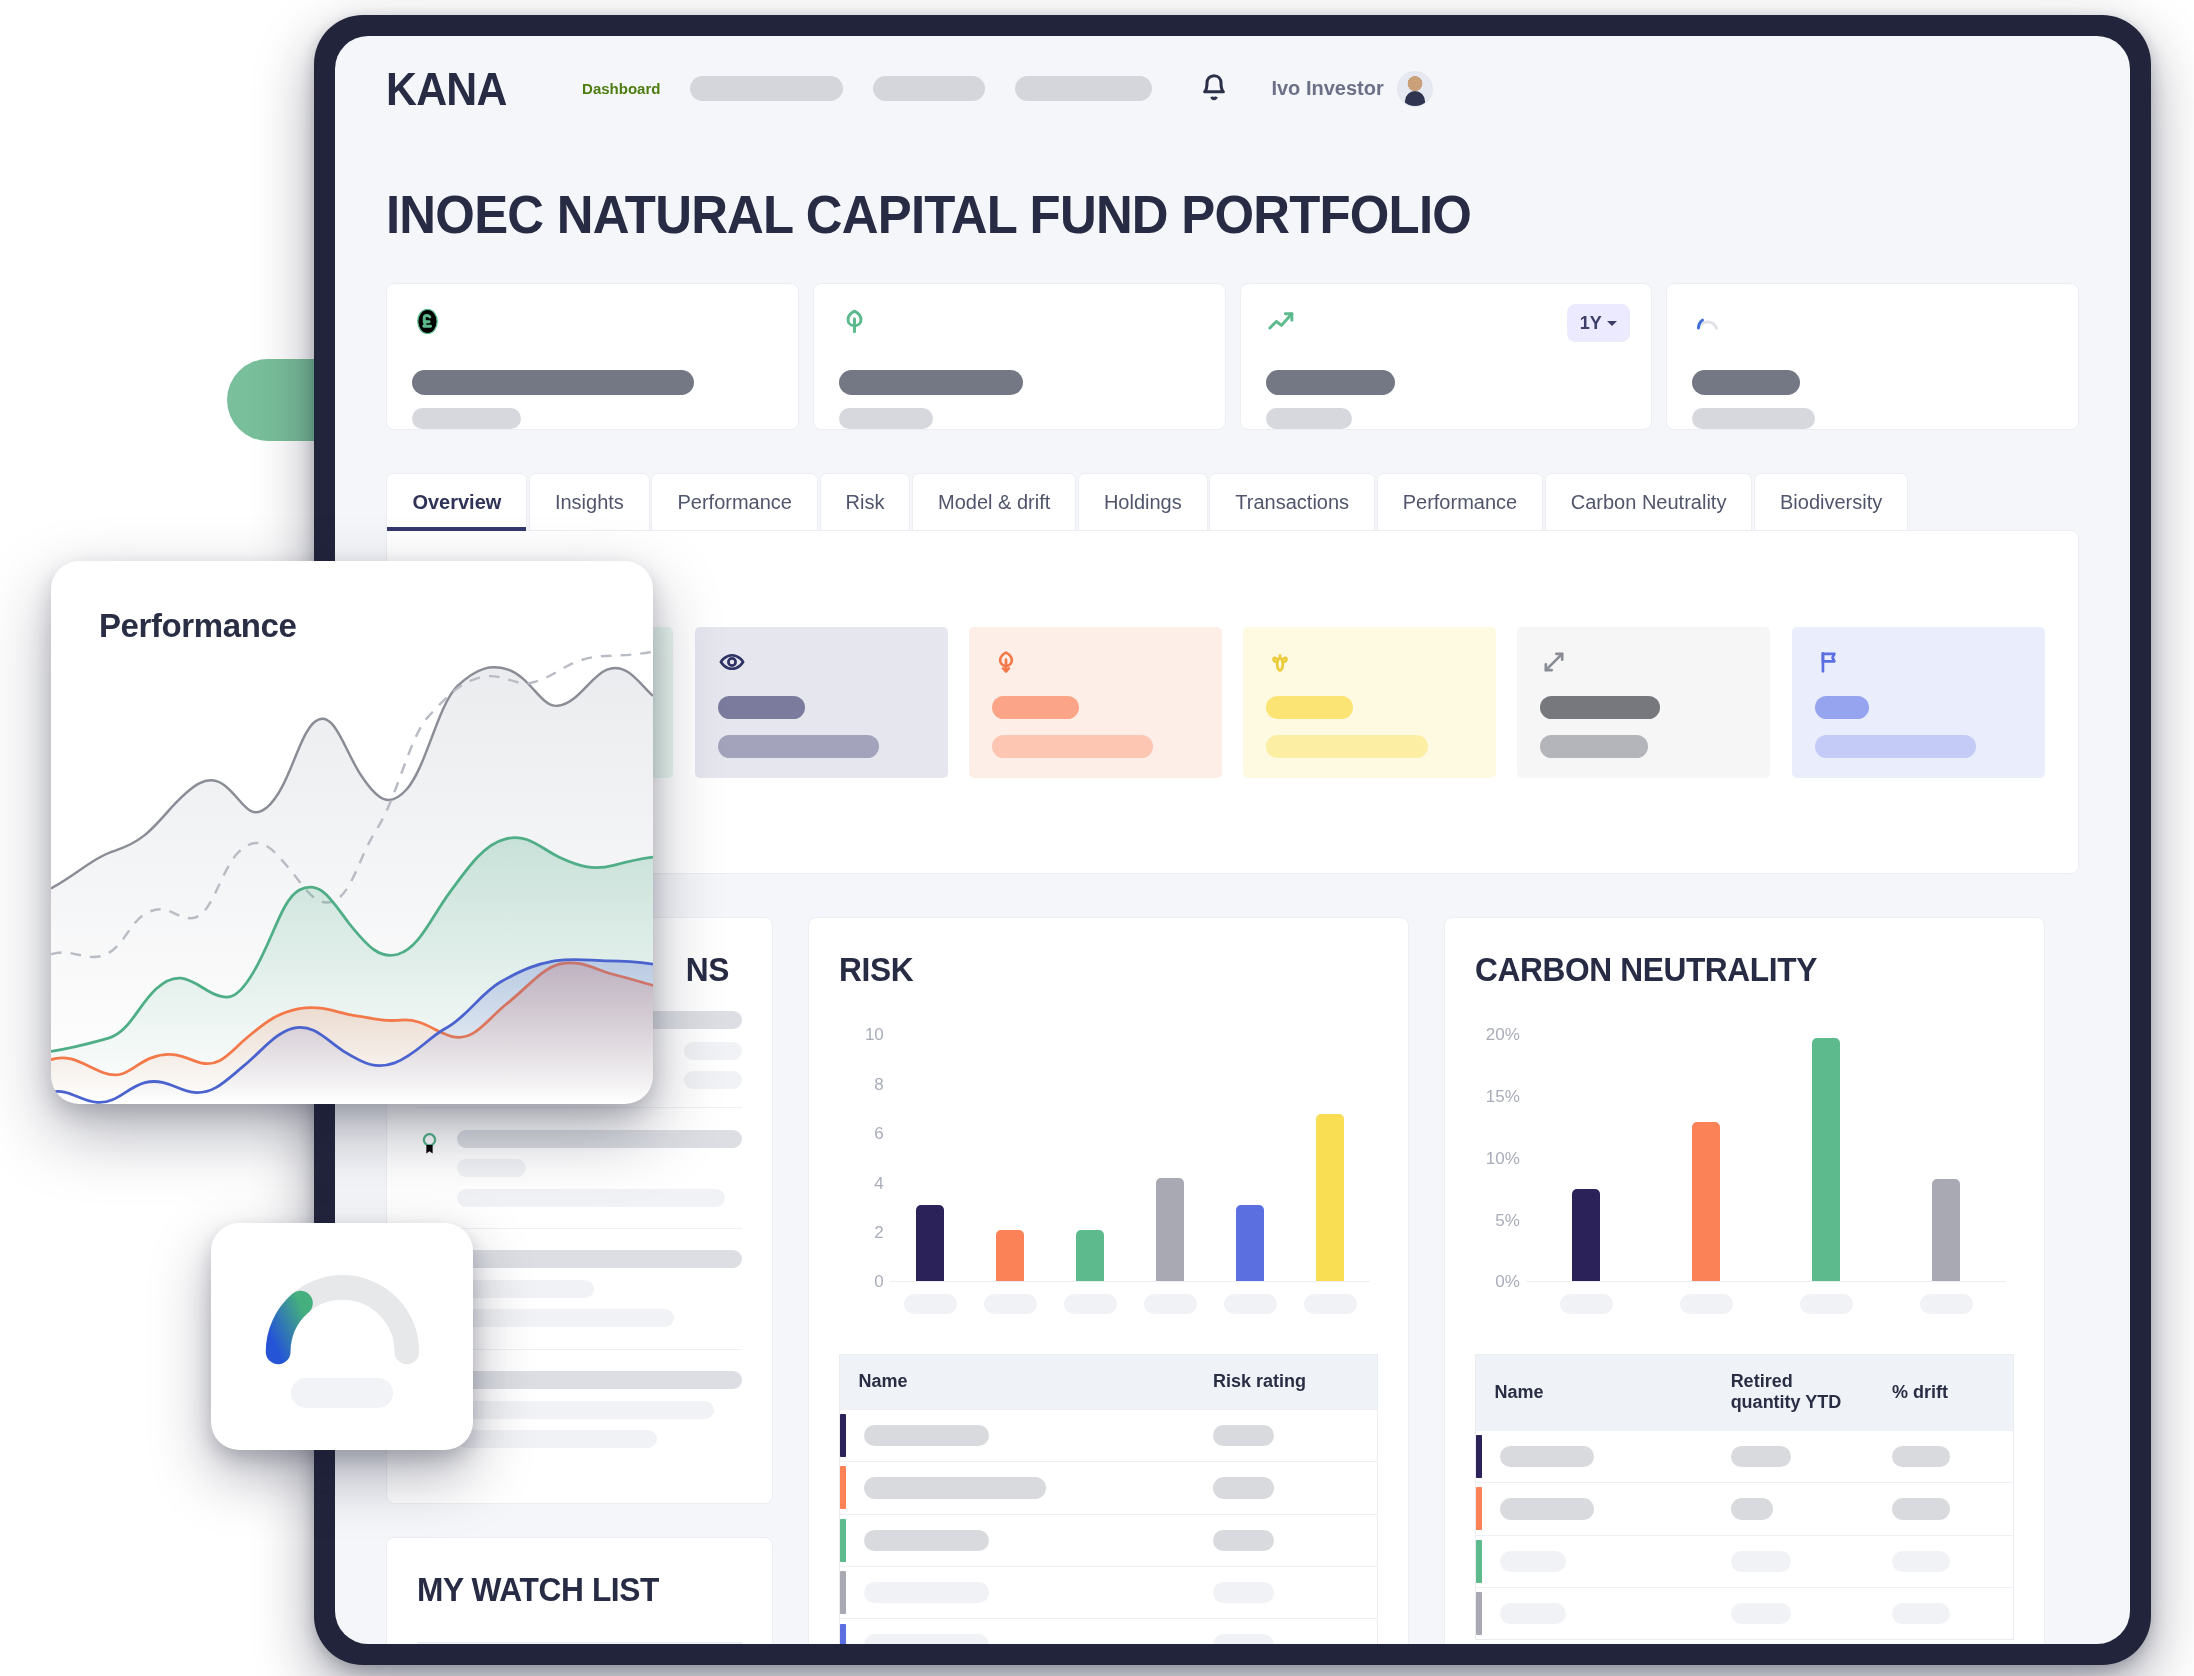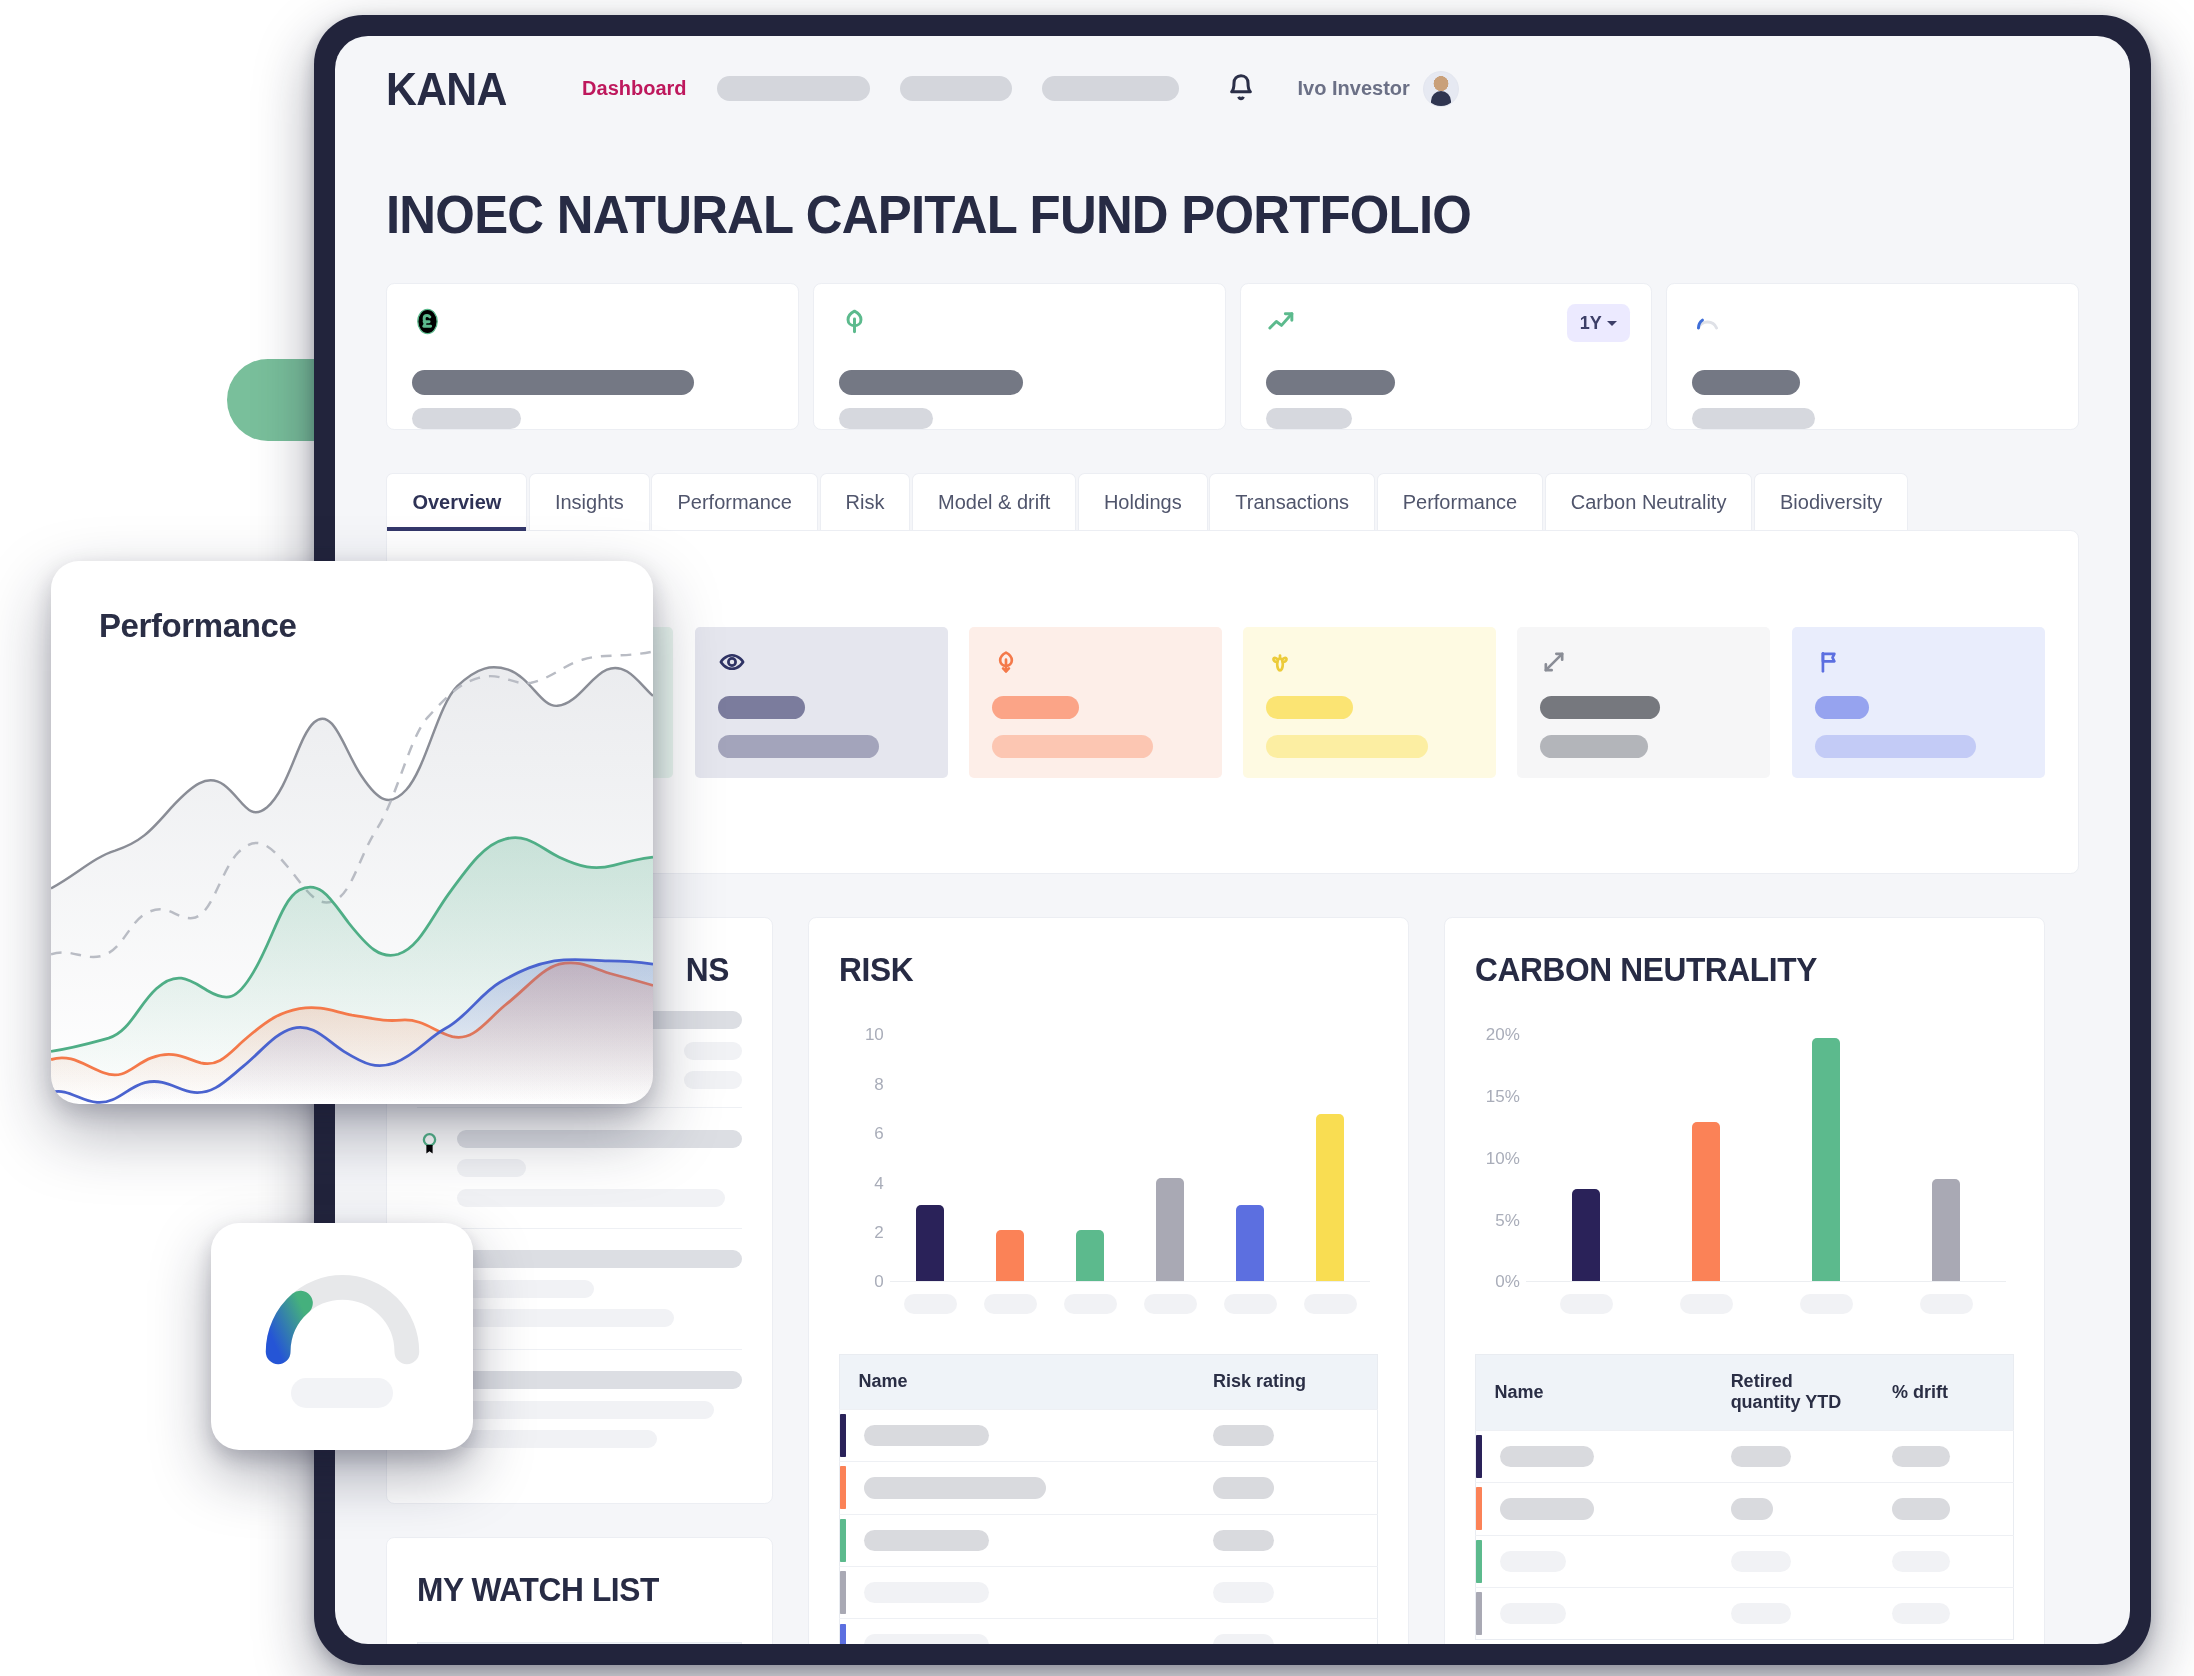--- a/index.html
+++ b/index.html
@@ -58,21 +58,21 @@
   .search-input {
     flex: 1; border: none; outline: none; background: transparent;
     font-family: "Liberation Sans", sans-serif;
     font-size: 20.6px; color: #8e93a6;
   }
   .search-input::placeholder { color: #b0b4c3; }
   .mag { width: 25px; height: 25px; flex: none; }
   .mag circle, .mag line { stroke: #9ea3b5; fill: none; stroke-width: 2.4; }
 
   .nav { display: flex; align-items: center; margin-left: 66px; gap: 30px; }
-  .nav-link { font-size: 20px; font-weight: 700; color: #be185d; white-space: nowrap; }
+  .nav-link { font-size: 15px; font-weight: 700; color: #4d7c0f; white-space: nowrap; }
   .nav-ph { height: 25px; background: #d4d6dc; border-radius: 13px; }
   .nav-ph.a { width: 153px; }
   .nav-ph.b { width: 112px; }
   .nav-ph.c { width: 137px; }
 
   .bell { margin-left: 48px; width: 28px; height: 33px; }
   .bell path { stroke: #2b2f48; fill: none; stroke-width: 2.6; stroke-linejoin: round; }
 
   .user { display: flex; align-items: center; gap: 13px; margin-left: 43px; }
   .user-name { font-size: 20px; color: #6b7086; font-weight: 600; white-space: nowrap; }

